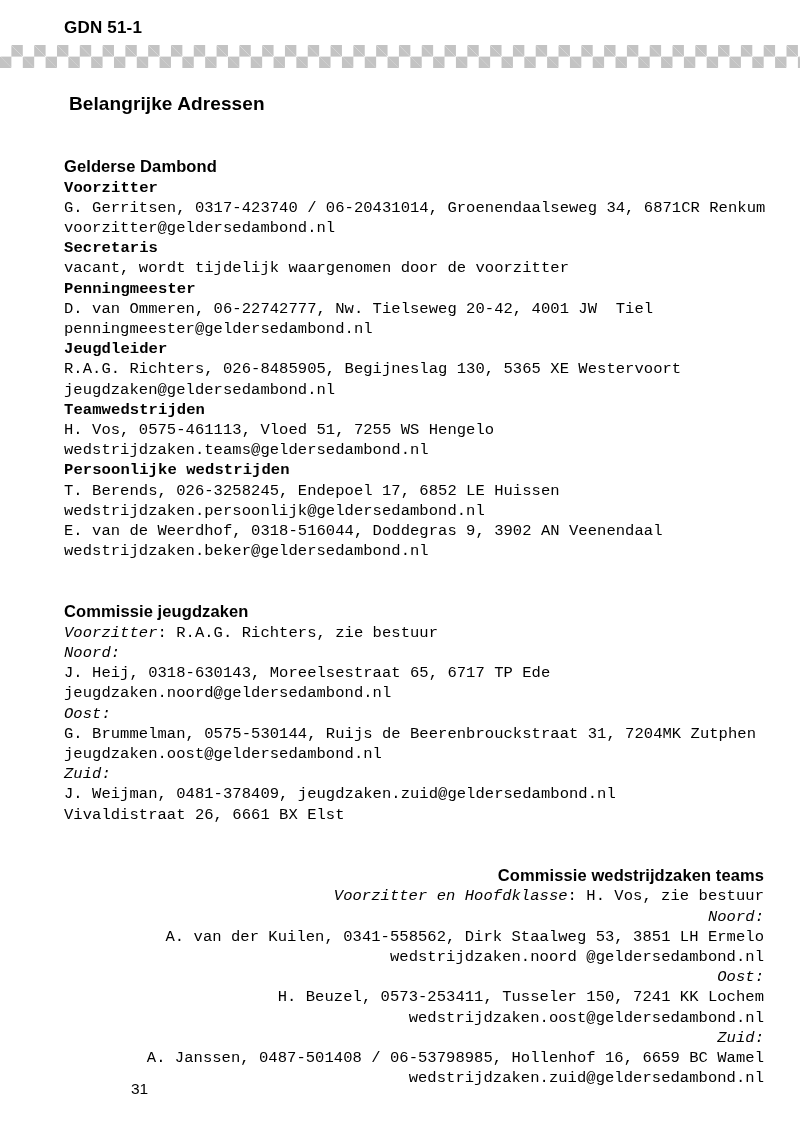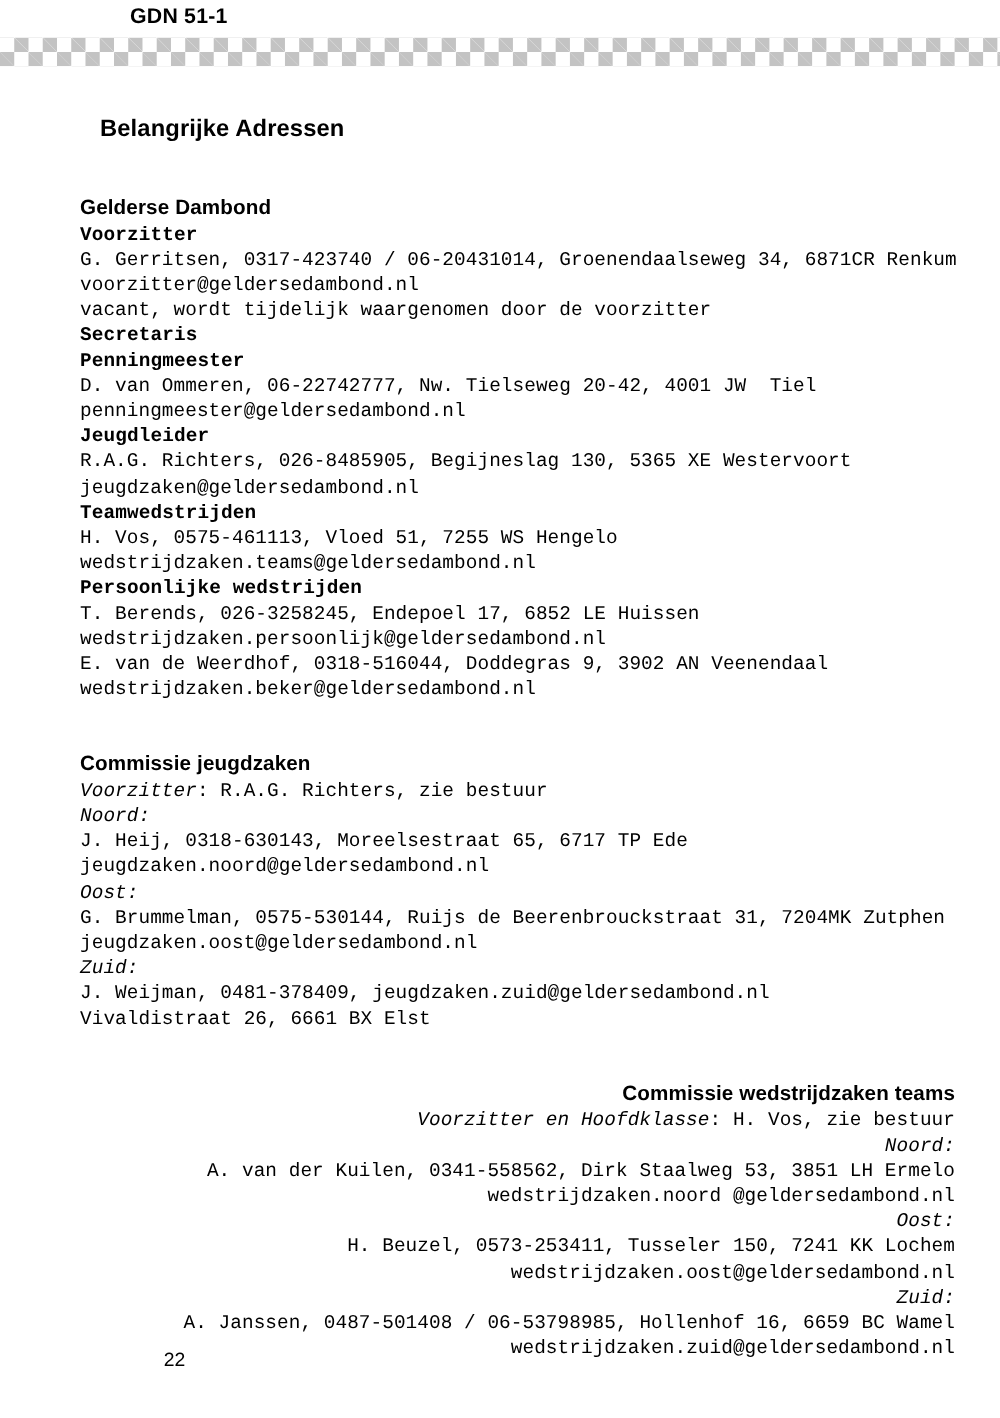--- a/index.html
+++ b/index.html
@@ -20,23 +20,22 @@
   .page-header {
     position: absolute;
     top: 0;
     left: 0;
     width: 800px;
   }
   .header-title {
     font-size: 17px;
     font-weight: bold;
     letter-spacing: 0.2px;
-    padding: 2px 0 0 64px;
+    padding: 17px 0 0 64px;
     line-height: 22px;
-    margin-left: 40px;
   }
   .checker-band {
     margin-top: 6px;
     width: 800px;
     height: 23px;
     background-image:
       linear-gradient(45deg, #c3c3c3 25%, transparent 25%, transparent 75%, #c3c3c3 75%),
       linear-gradient(45deg, #c3c3c3 25%, transparent 25%, transparent 75%, #c3c3c3 75%);
     background-size: 22.8px 22.8px;
     background-position: 0 0, 11.4px 11.4px;
@@ -48,21 +47,21 @@
     position: absolute;
     top: 92px;
     left: 64px;
     width: 700px;
   }
 
   .doc-title {
     font-size: 19px;
     font-weight: bold;
     line-height: 24px;
-    margin: 0 0 20px 16px;
+    margin: 0 0 20px 5px;
     letter-spacing: 0.1px;
   }
 
   .section {
     margin-bottom: 21px;
     margin-top: 40px;
   }
   .section:last-child {
     margin-bottom: 0;
     text-align: right;
@@ -116,22 +115,22 @@
 
   <h1 class="doc-title">Belangrijke Adressen</h1>
 
   <div class="section">
     <div class="section-heading">Gelderse Dambond</div>
 
     <div class="line bold">Voorzitter</div>
     <div class="line">G. Gerritsen, 0317-423740 / 06-20431014, Groenendaalseweg 34, 6871CR Renkum</div>
     <div class="line">voorzitter@geldersedambond.nl</div>
 
+    <div class="line bold">Secretaris</div>
     <div class="line">vacant, wordt tijdelijk waargenomen door de voorzitter</div>
-    <div class="line bold">Secretaris</div>
 
     <div class="line bold">Penningmeester</div>
     <div class="line">D. van Ommeren, 06-22742777, Nw. Tielseweg 20-42, 4001 JW  Tiel</div>
     <div class="line">penningmeester@geldersedambond.nl</div>
 
     <div class="line bold">Jeugdleider</div>
     <div class="line">R.A.G. Richters, 026-8485905, Begijneslag 130, 5365 XE Westervoort</div>
     <div class="line">jeugdzaken@geldersedambond.nl</div>
 
     <div class="line bold">Teamwedstrijden</div>
@@ -177,13 +176,13 @@
     <div class="line">H. Beuzel, 0573-253411, Tusseler 150, 7241 KK Lochem</div>
     <div class="line">wedstrijdzaken.oost@geldersedambond.nl</div>
 
     <div class="line italic">Zuid:</div>
     <div class="line">A. Janssen, 0487-501408 / 06-53798985, Hollenhof 16, 6659 BC Wamel</div>
     <div class="line">wedstrijdzaken.zuid@geldersedambond.nl</div>
   </div>
 
 </div>
 
-<div class="page-number">22</div>
+<div class="page-number">31</div>
 
 </body></html>

